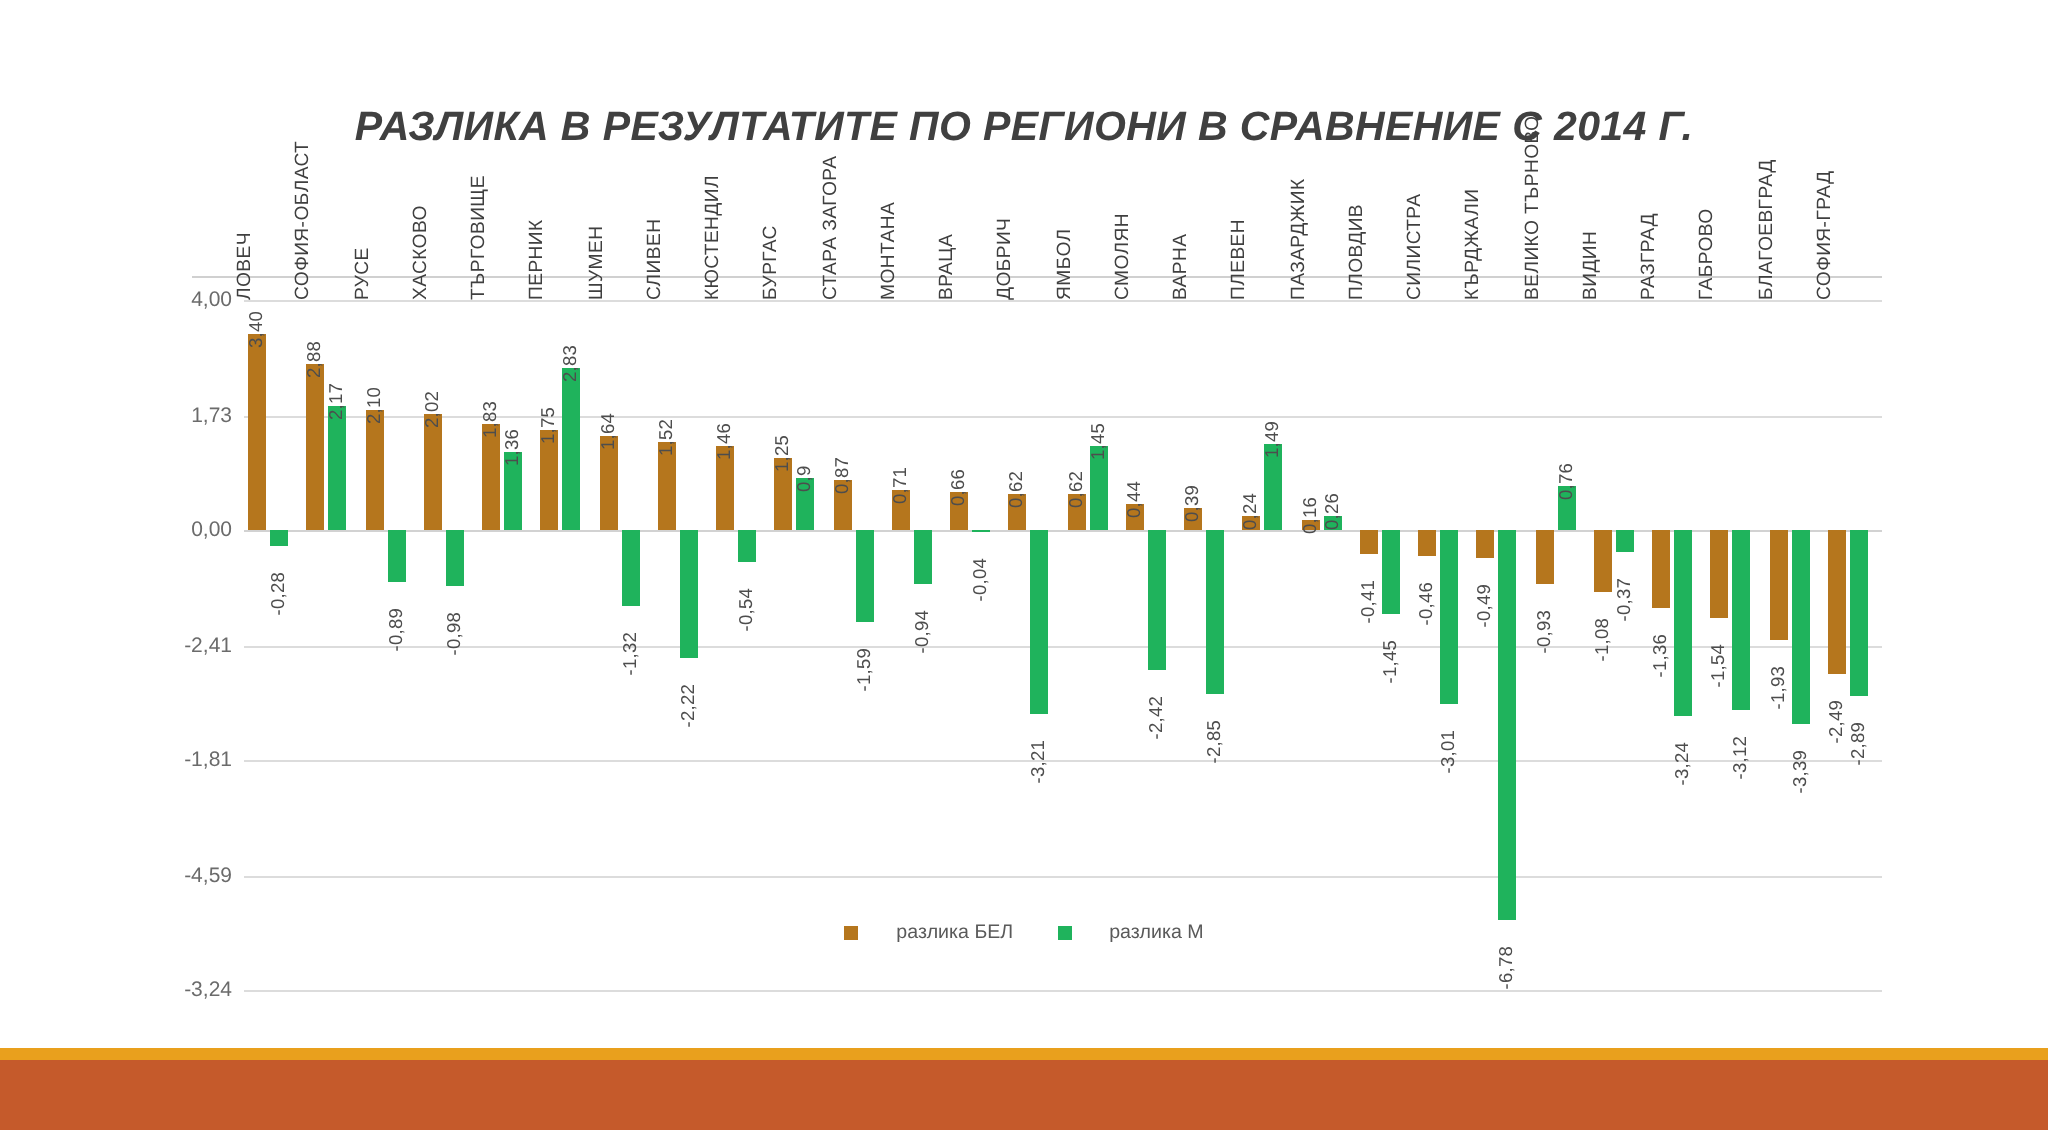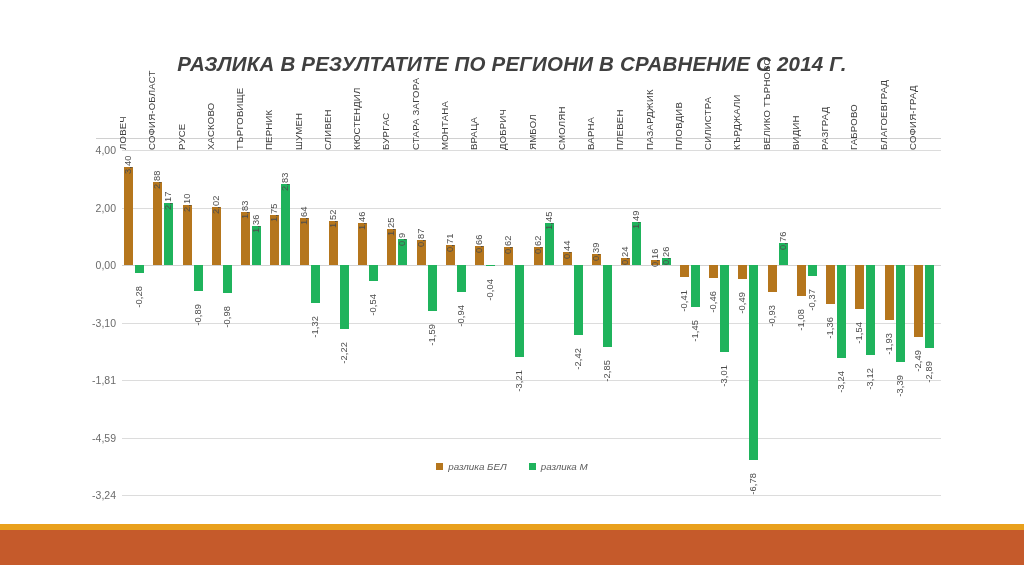--- a/index.html
+++ b/index.html
@@ -104,21 +104,21 @@
   
   #legend {
     position:absolute;
     left:0; top:461px; width:1024px;
     display:flex;
     justify-content:center;
     gap:22px;
     font-size:9.8px;
     color:#5a5a5a;
   }
-  .legend-item { display:flex; align-items:center; gap:5px;font-style:italic; }
+  .legend-item { display:flex; align-items:center; gap:19px; }
   .legend-swatch { width:7px; height:7px; display:inline-block; }
 
   
   #footer-stripe-amber {
     position:absolute; left:0; top:524px; width:1024px; height:6px;
     background:#e9a01d;
   }
   #footer-band-terracotta {
     position:absolute; left:0; top:530px; width:1024px; height:35px;
     background:#c55a2b;
@@ -130,27 +130,27 @@
 <div id="chart-title">РАЗЛИКА В РЕЗУЛТАТИТЕ ПО РЕГИОНИ В СРАВНЕНИЕ С 2014 Г.</div>
 
 <div id="top-divider"></div>
 
 <div id="plot-area">
   <div id="grid-layer">
       <div class="gridline" style="top: 0px;">
         <span class="ytick">4,00</span>
       </div>
       <div class="gridline" style="top: 57.5px;">
-        <span class="ytick">2,00</span>
+        <span class="ytick">1,73</span>
       </div>
       <div class="gridline zero" style="top: 115px;">
         <span class="ytick">0,00</span>
       </div>
       <div class="gridline" style="top: 172.5px;">
-        <span class="ytick">-3,10</span>
+        <span class="ytick">-2,41</span>
       </div>
       <div class="gridline" style="top: 230px;">
         <span class="ytick">-1,81</span>
       </div>
       <div class="gridline" style="top: 287.5px;">
         <span class="ytick">-4,59</span>
       </div>
       <div class="gridline" style="top: 345px;">
         <span class="ytick">-3,24</span>
       </div>

